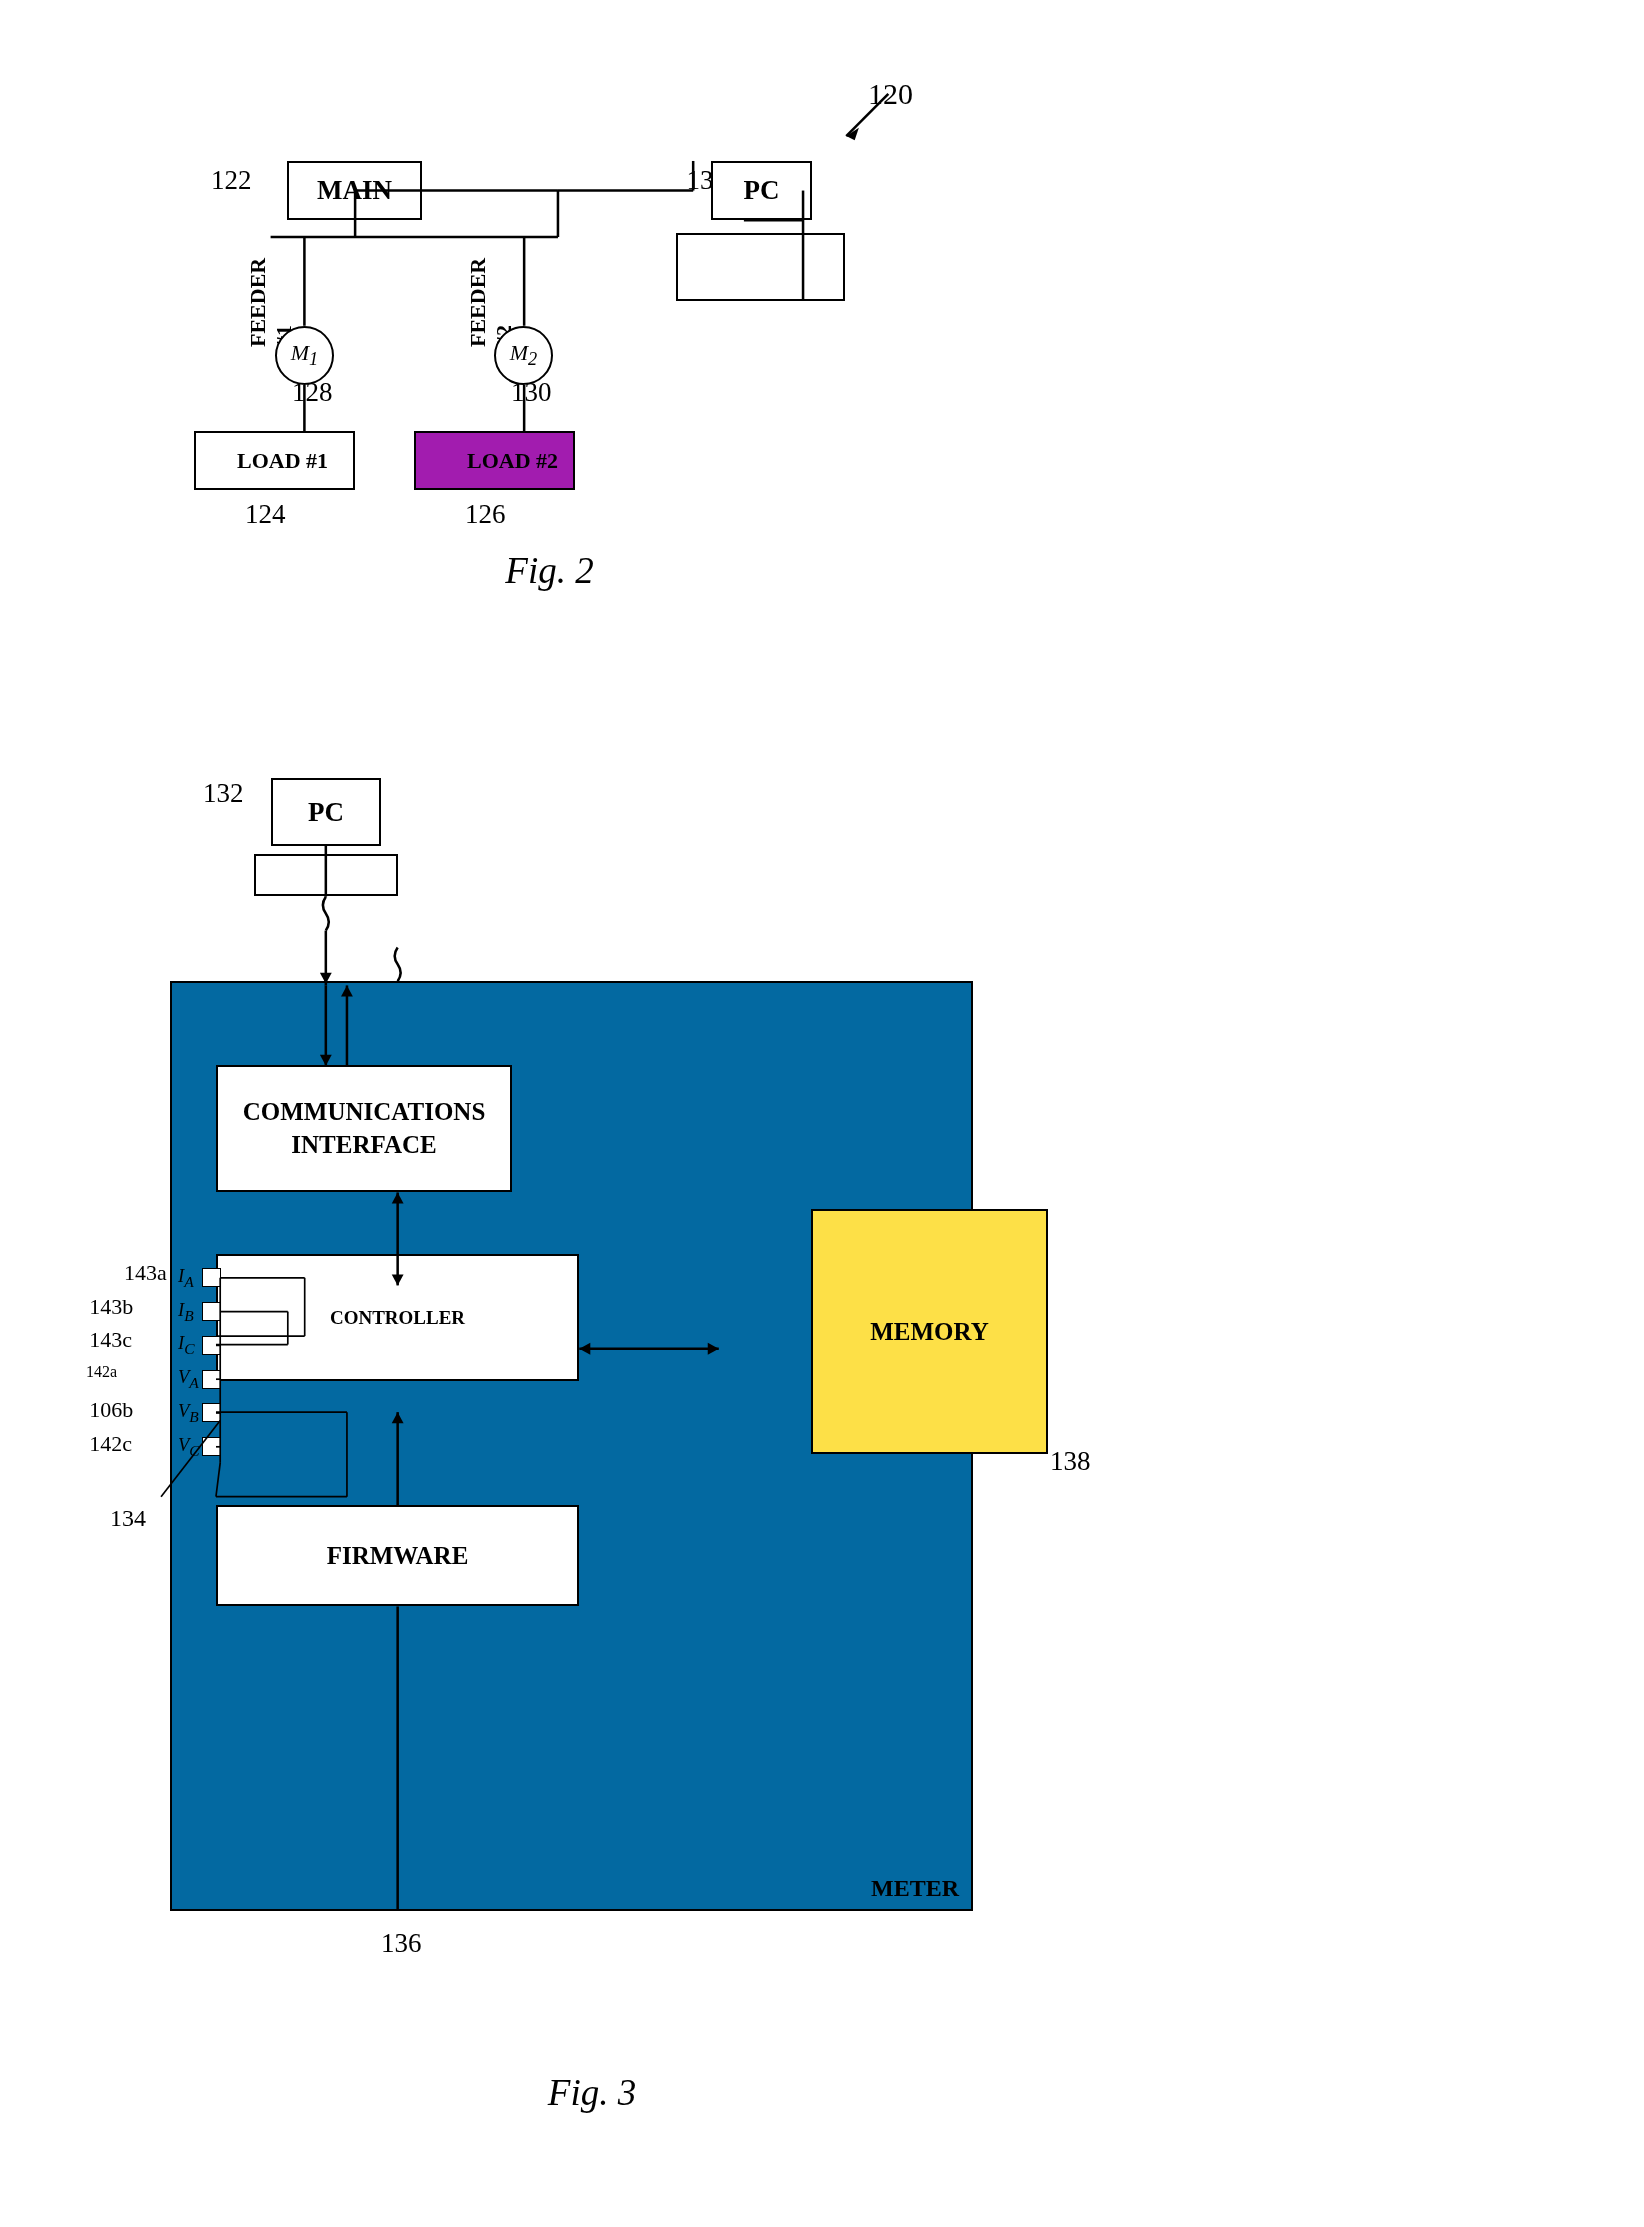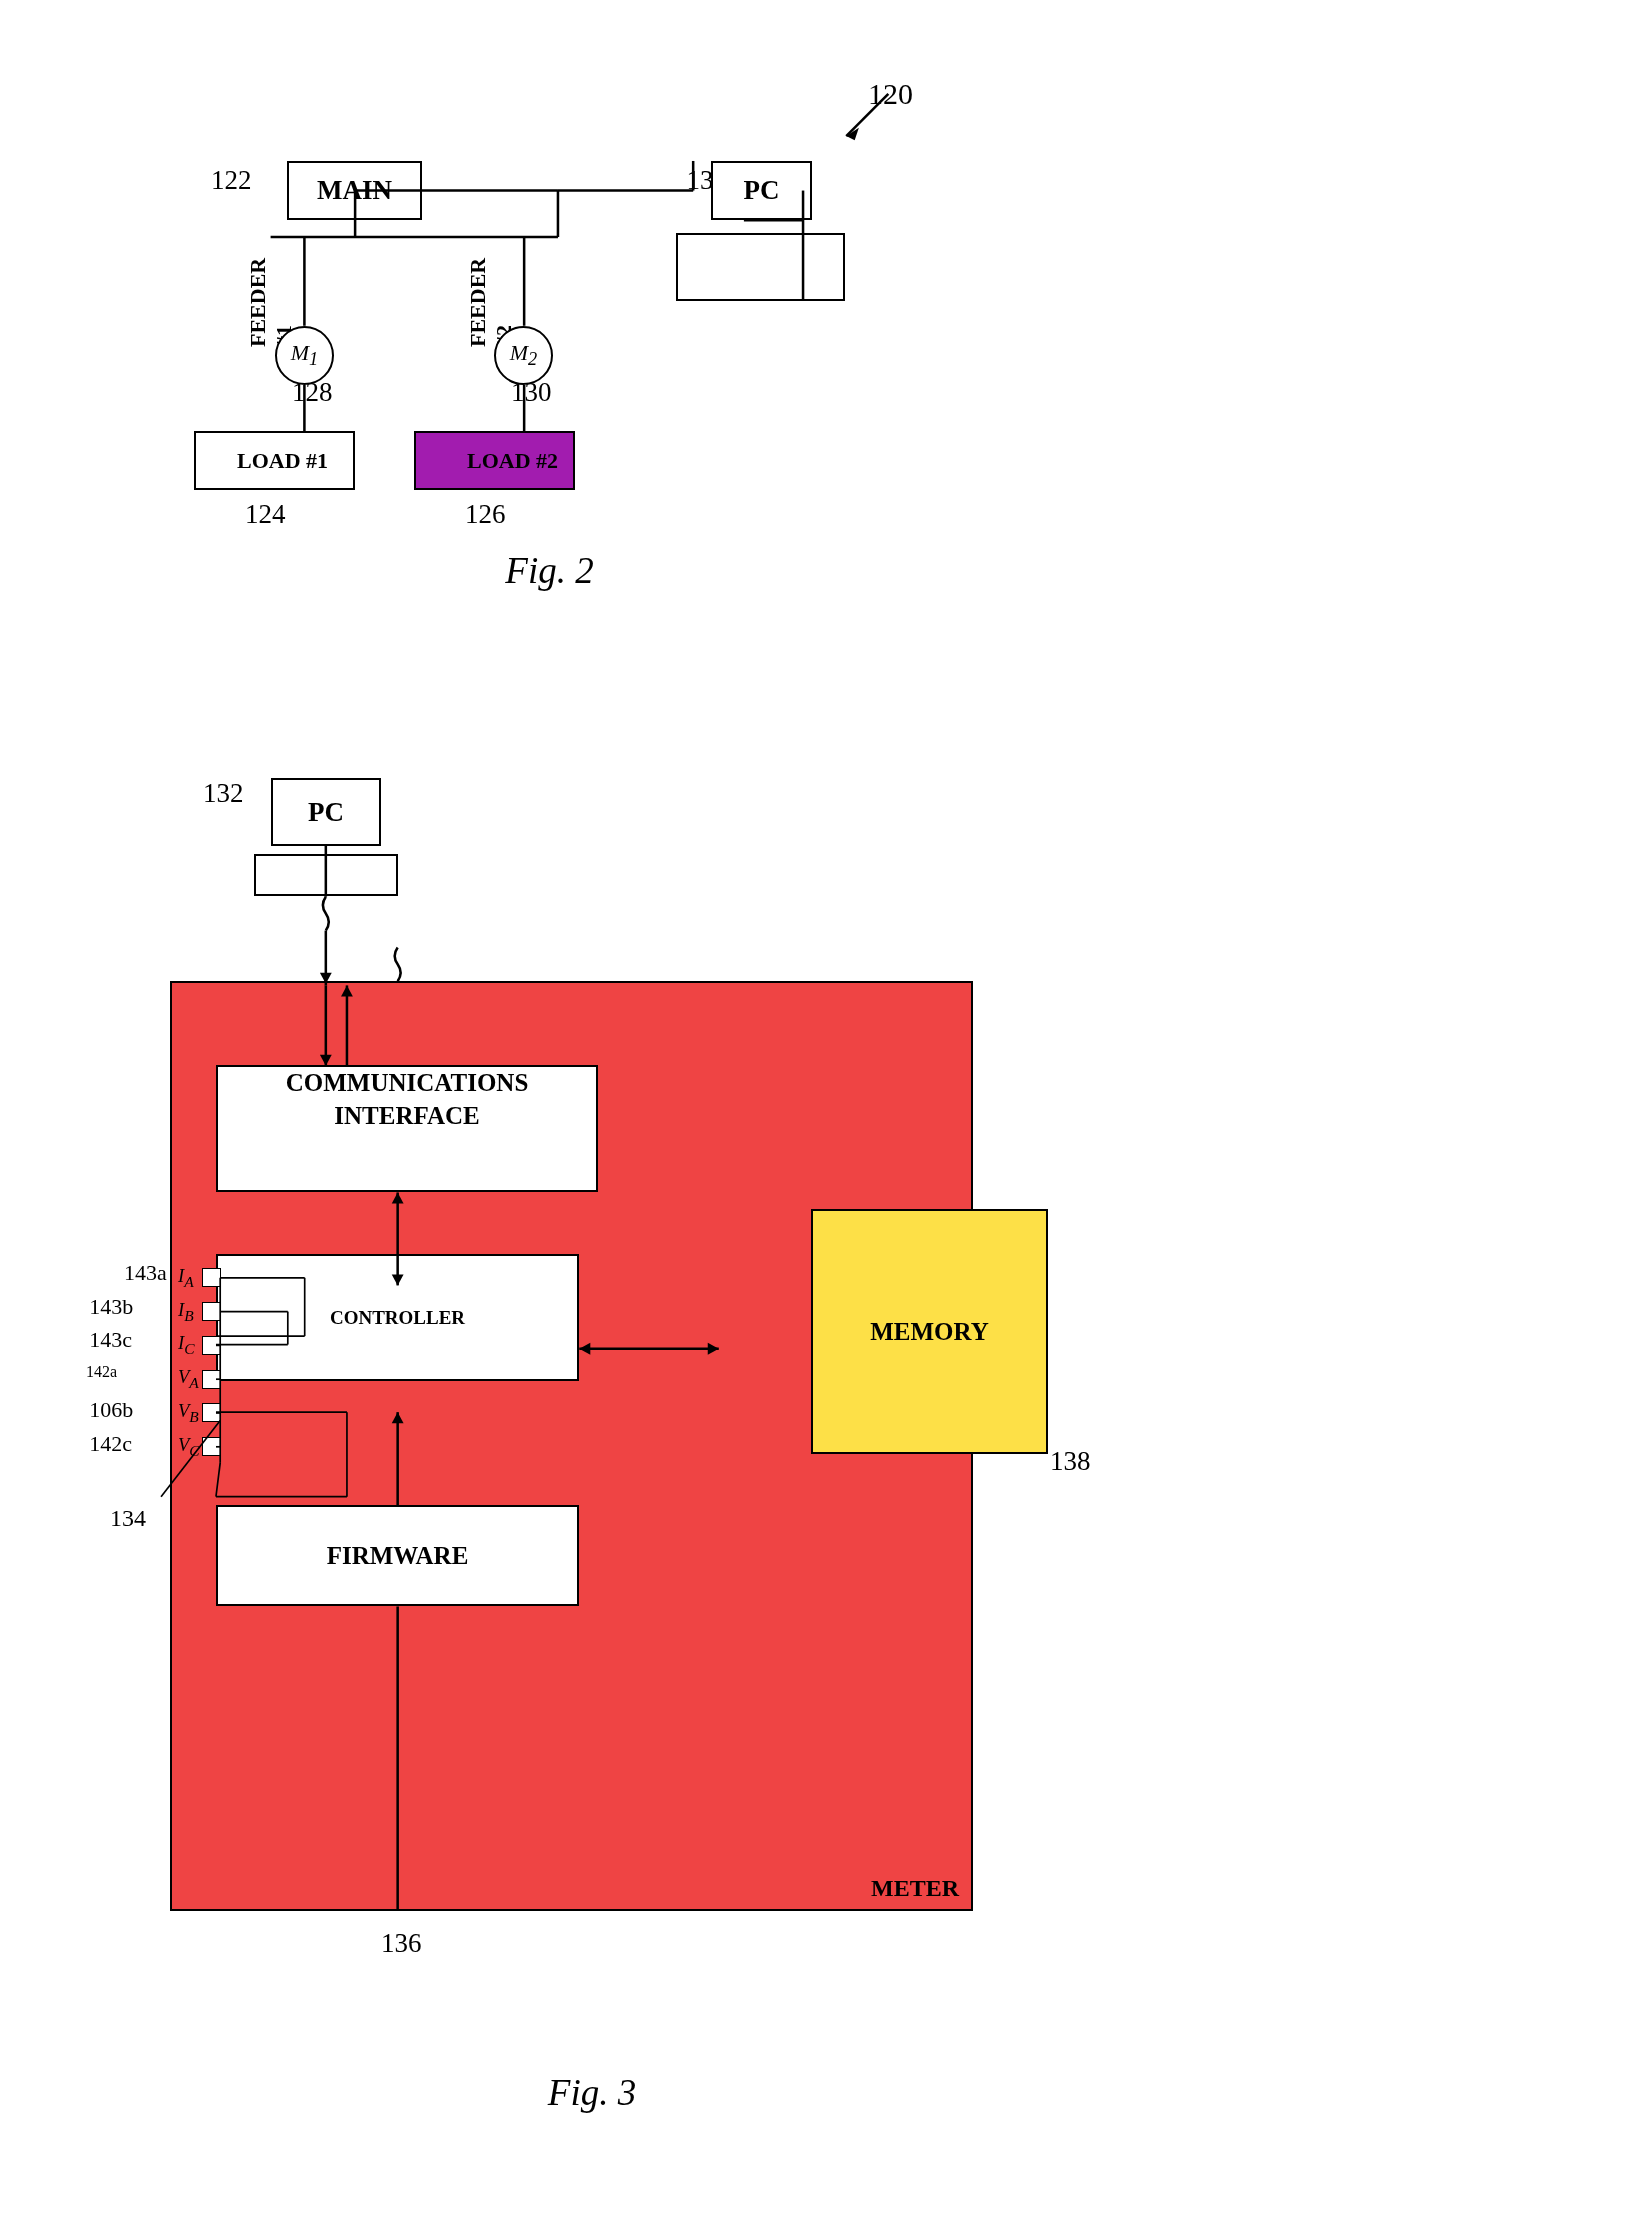--- a/index.html
+++ b/index.html
@@ -189,21 +189,21 @@
     }
 
     
     .box-meter-outer {
       position: absolute;
       top: 220px;
       left: 85px;
       width: 803px;
       height: 930px;
       border: 2.5px solid #000;
-      background: #ef4444;
+      background: #0369a1;
     }
 
     .meter-label {
       position: absolute;
       bottom: 6.8px;
       right: 12px;
       font-size: 24px;
       font-weight: bold;
     }
 
@@ -232,24 +232,25 @@
       height: 42px;
       border: 2.5px solid #000;
       background: #fff;
     }
 
     
     .box-comm {
       position: absolute;
       top: 304px;
       left: 131px;
-      width: 382px;
+      width: 296px;
       height: 127px;
       border: 2.5px solid #000;
       display: flex;
+      align-items: center;
       justify-content: center;
       text-align: center;
       font-size: 25px;
       font-weight: bold;
       background: #fff;
       line-height: 1.3;
     }
 
     
     .box-controller {

